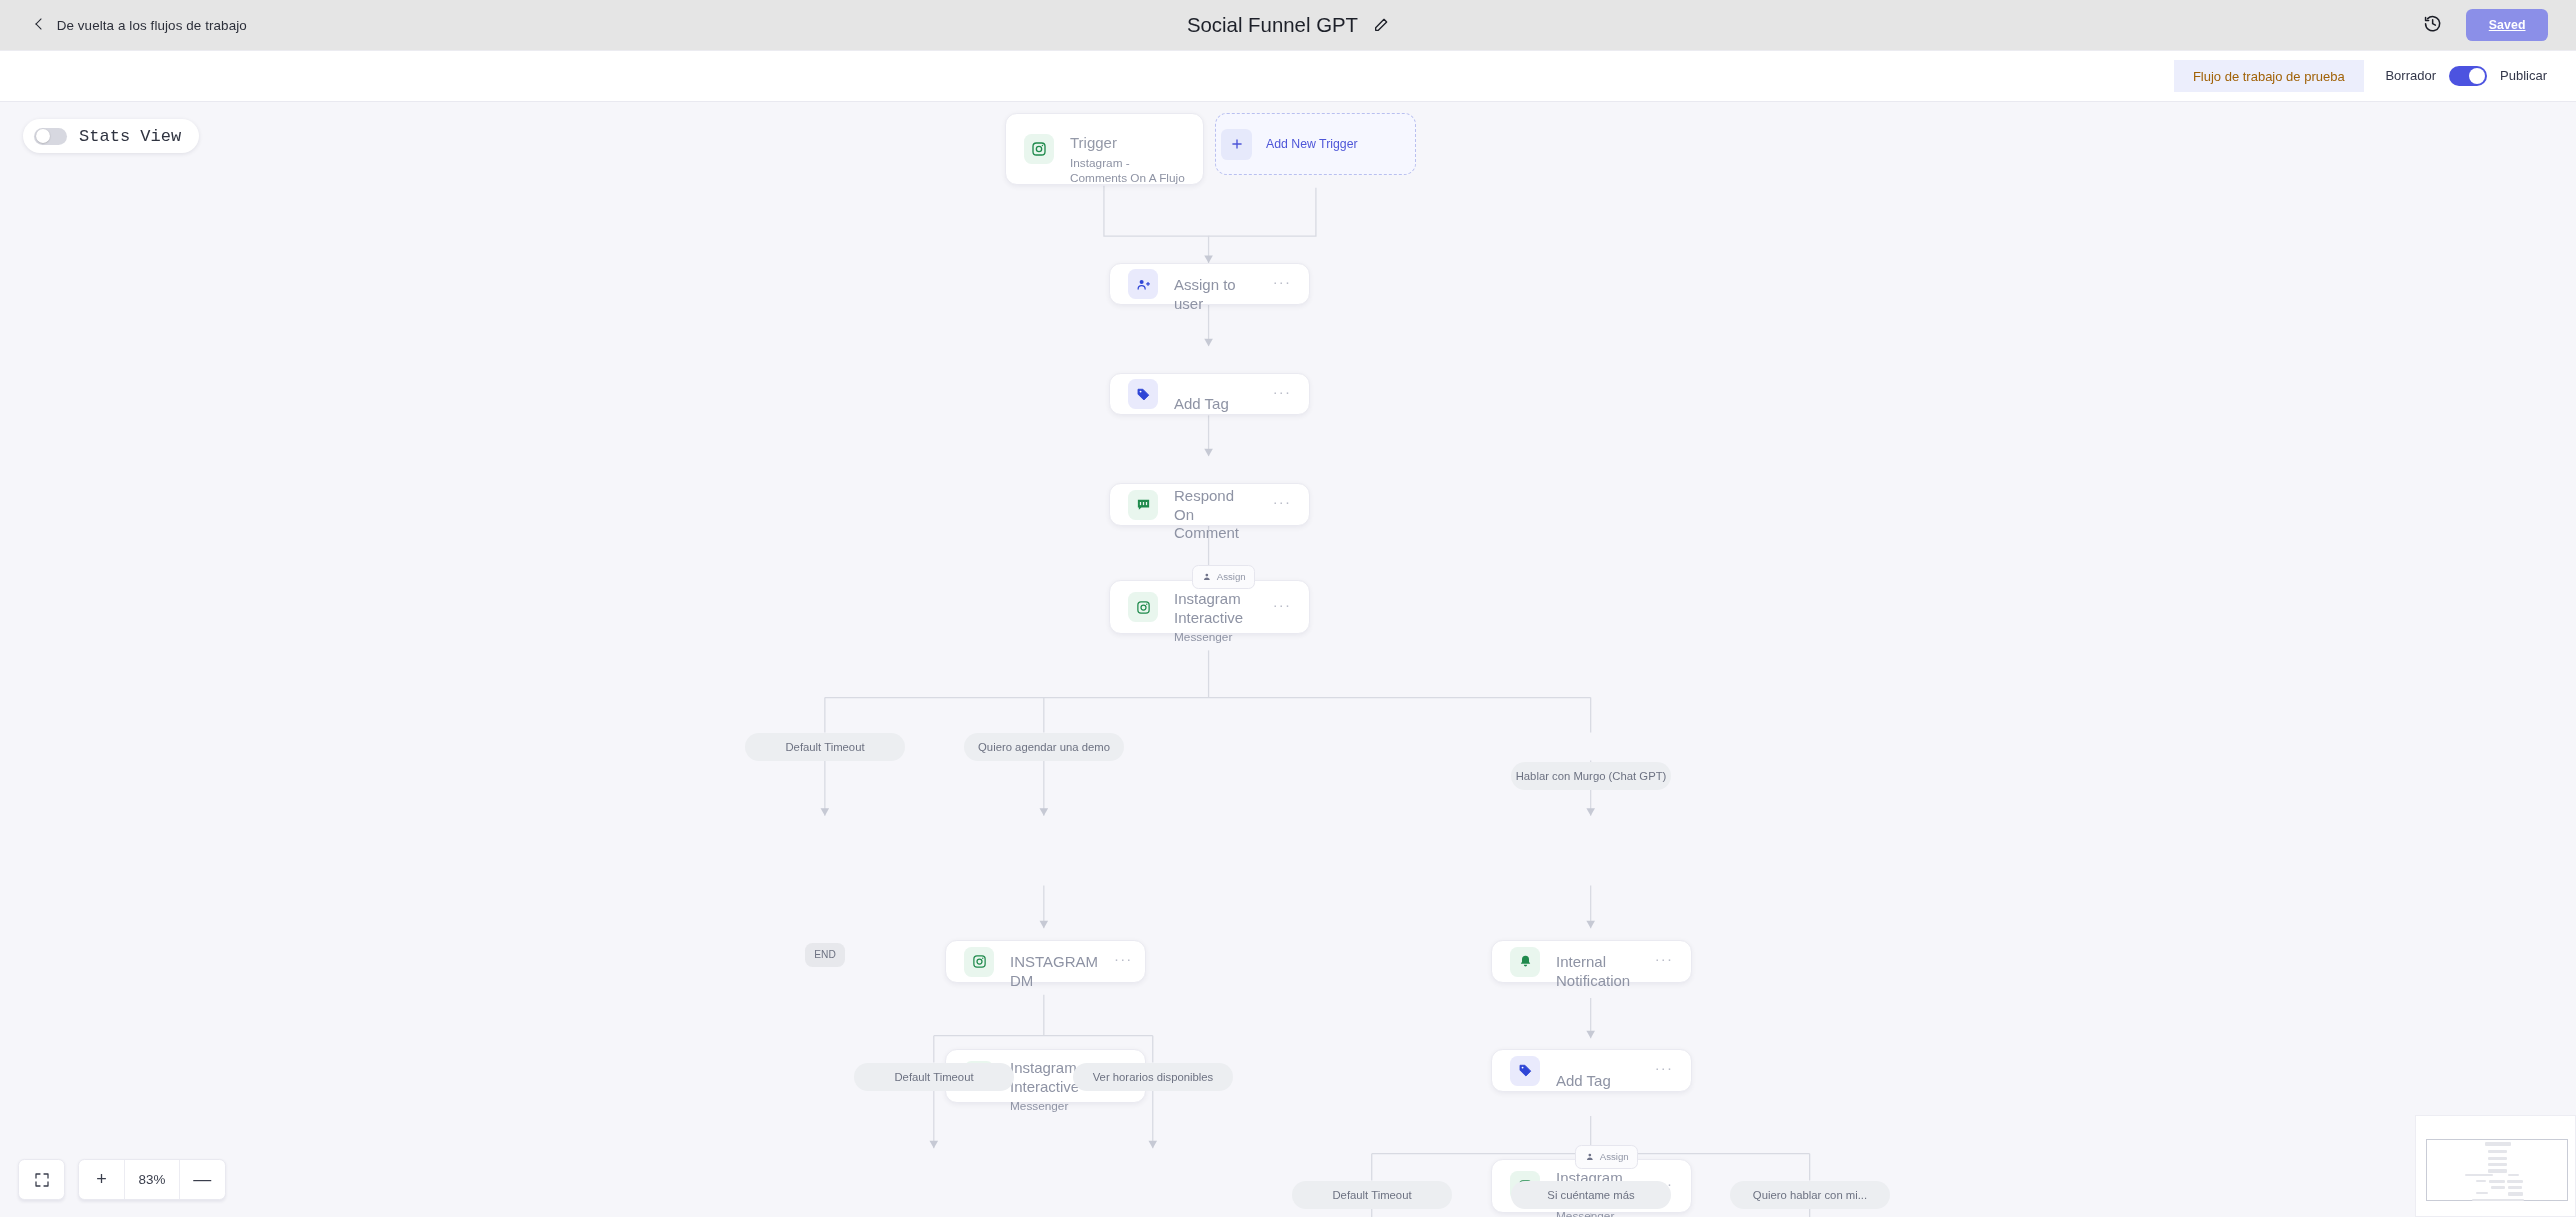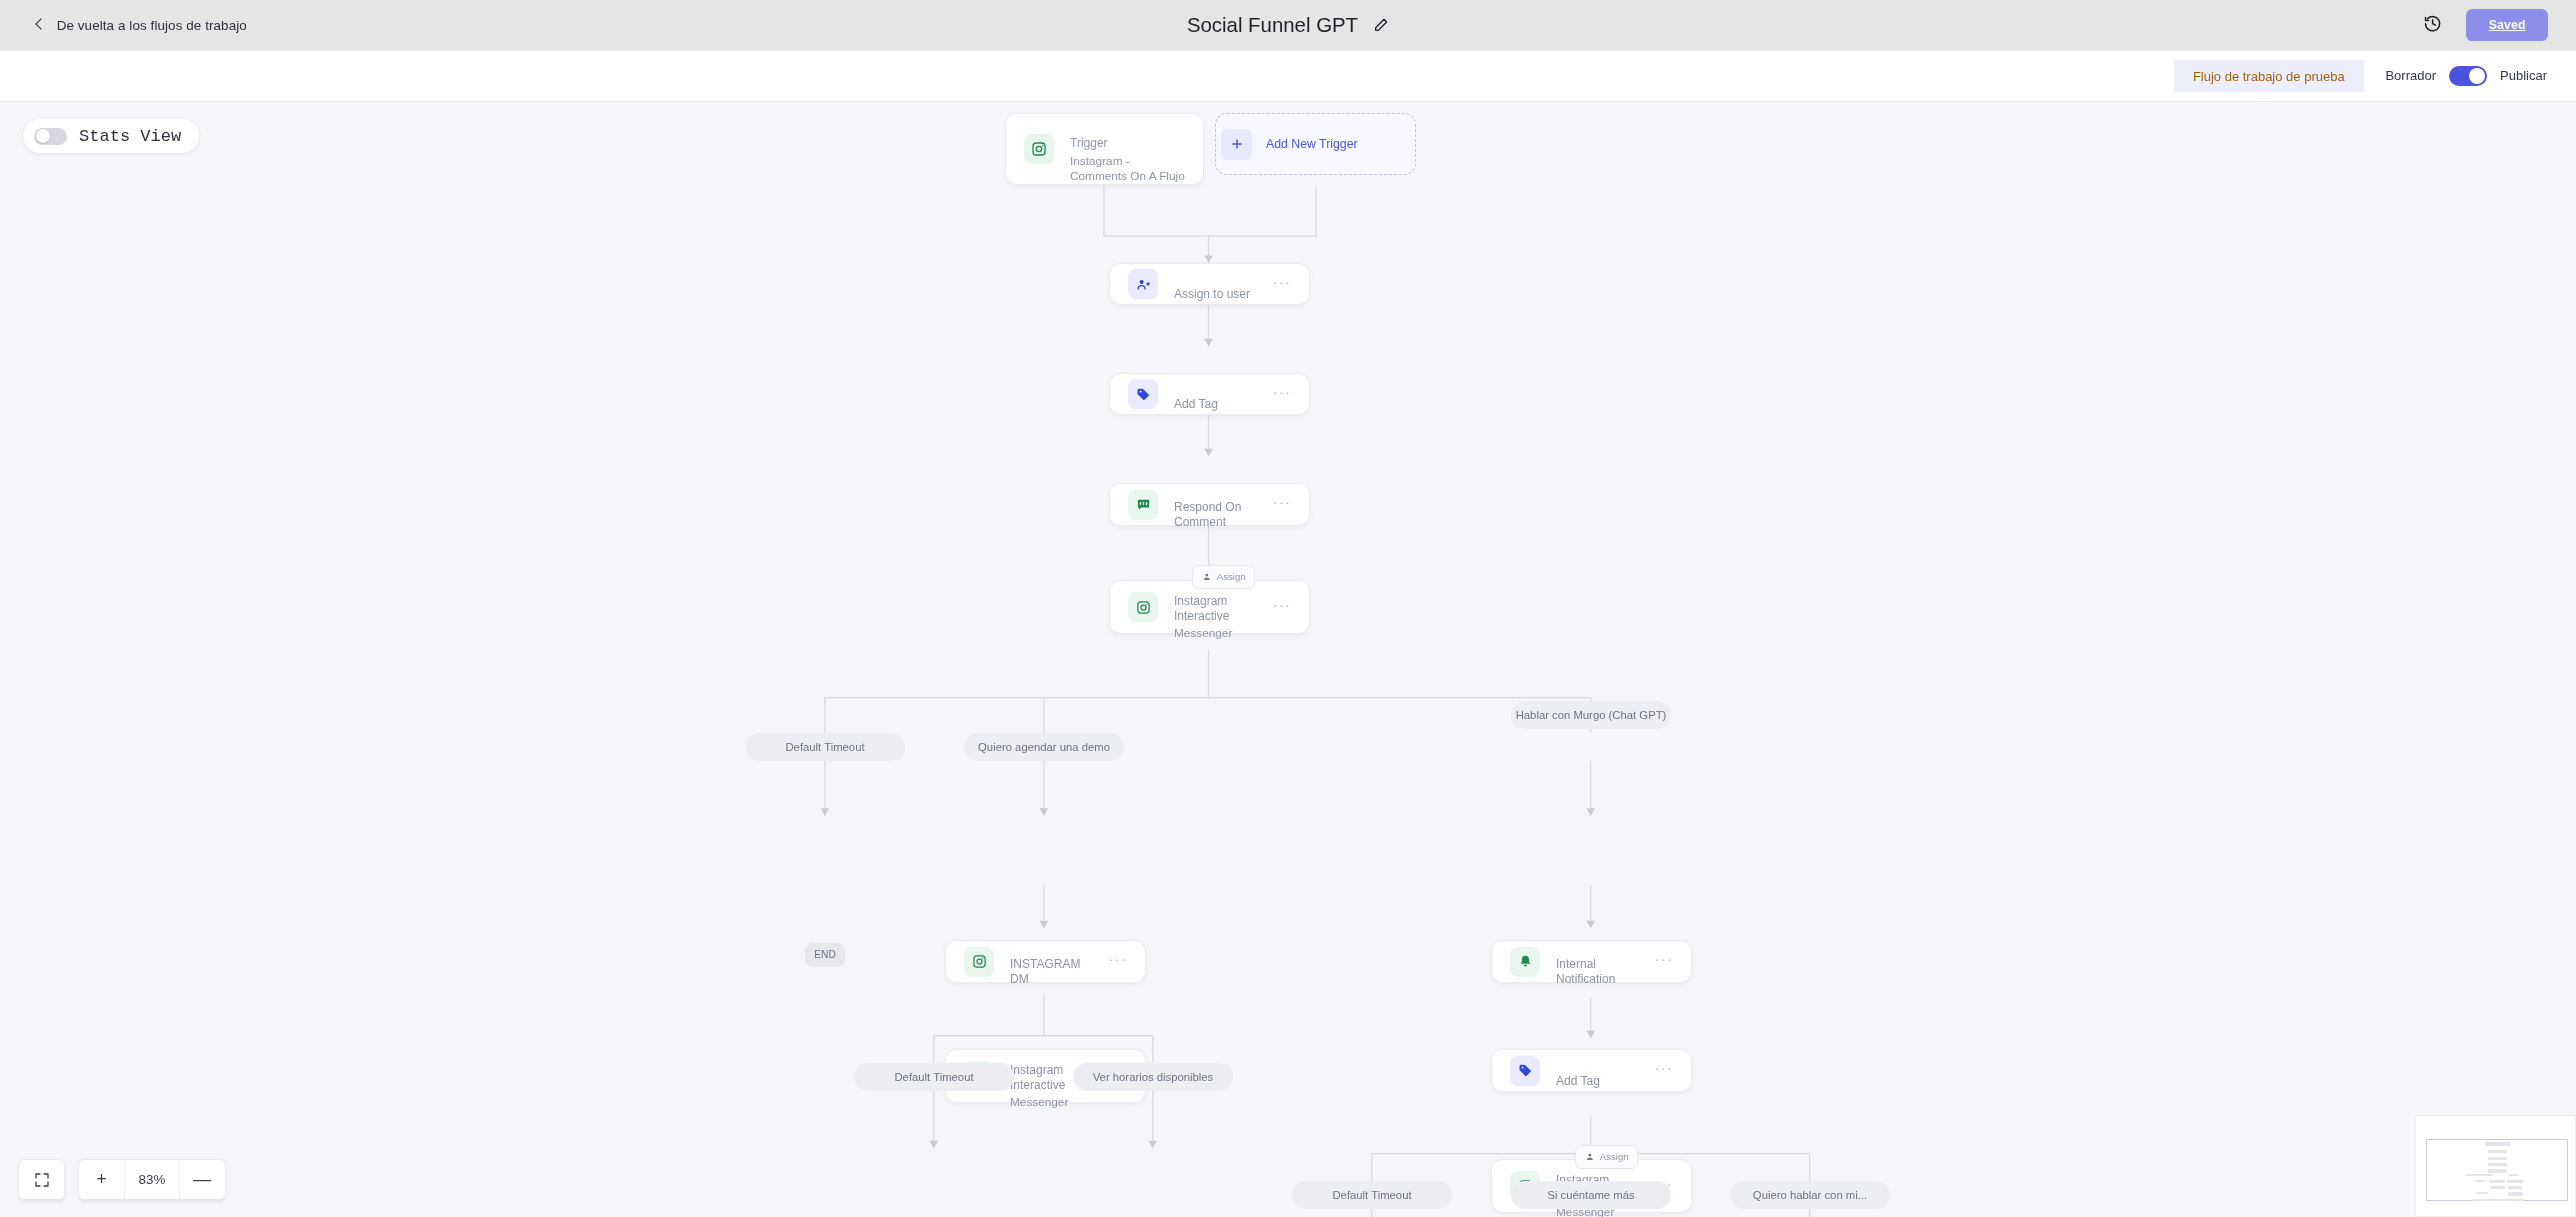--- a/index.html
+++ b/index.html
@@ -113,21 +113,21 @@
     display:flex; align-items:center; gap:16px; padding:0 18px;
     z-index:10;
   }
   .node .badge-ico {
     width:30px; height:30px; border-radius:7.5px; flex:none;
     display:flex; align-items:center; justify-content:center;
   }
   .ico-green { background:#e9f6ee; }
   .ico-blue  { background:#e9eafc; }
   .node .ntext { display:flex; flex-direction:column; gap:2.7px; min-width:0; }
-  .node .nlabel { font-size:12px; color:#8e93a4; line-height:1.25;margin-top:21px; }
+  .node .nlabel { font-size:15px; color:#8e93a4; line-height:1.25;margin-top:21px; }
   .node .nsub   { font-size:11.8px; color:#8e93a4; line-height:1.25; }
   .node .dots {
     margin-left:auto; color:#b9bcc8; font-size:15px; letter-spacing:1.1px;
     line-height:1; padding-bottom:5.4px; cursor:pointer; flex:none;
   }
 
   .trigger-node { width:199px; height:72px; align-items:center; }
   .trigger-node .nlabel { color:#9499a8; }
 
   #add-trigger {
@@ -381,21 +381,21 @@
     </span>
     <span class="ntext">
       <span class="nlabel">Instagram Interactive</span>
       <span class="nsub">Messenger</span>
     </span>
     <span class="dots">···</span>
   </div>
 
   <div class="pill" style="left:745px; top:631px; width:160px;">Default Timeout</div>
   <div class="pill" style="left:964px; top:631px; width:160px;">Quiero agendar una demo</div>
-  <div class="pill" style="left:1511px; top:599px; width:160px;">Hablar con Murgo (Chat GPT)</div>
+  <div class="pill" style="left:1511px; top:660px; width:160px;">Hablar con Murgo (Chat GPT)</div>
 
   <div class="end-pill" style="left:805px; top:841px;">END</div>
 
   <div class="node" style="left:945px; top:838px; width:201px; height:43px;">
     <span class="badge-ico ico-green">
       <svg width="15" height="15" viewBox="0 0 24 24" fill="none" stroke="#1f8a4c" stroke-width="2">
         <rect x="3" y="3" width="18" height="18" rx="5"></rect>
           <circle cx="12" cy="12" r="4"></circle>
           <circle cx="17.2" cy="6.8" r="1.1" fill="#1f8a4c" stroke="none"></circle>
       </svg>

